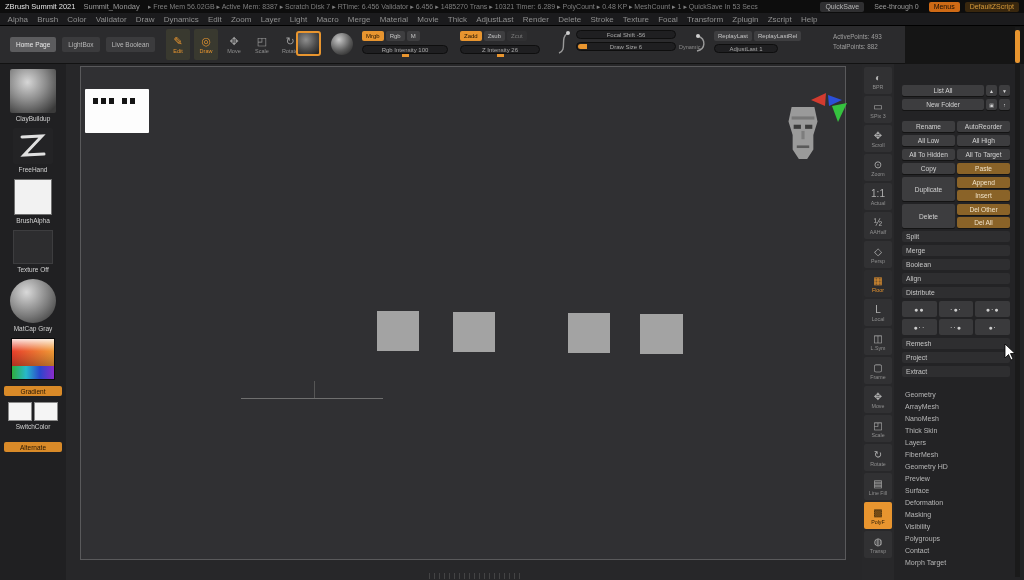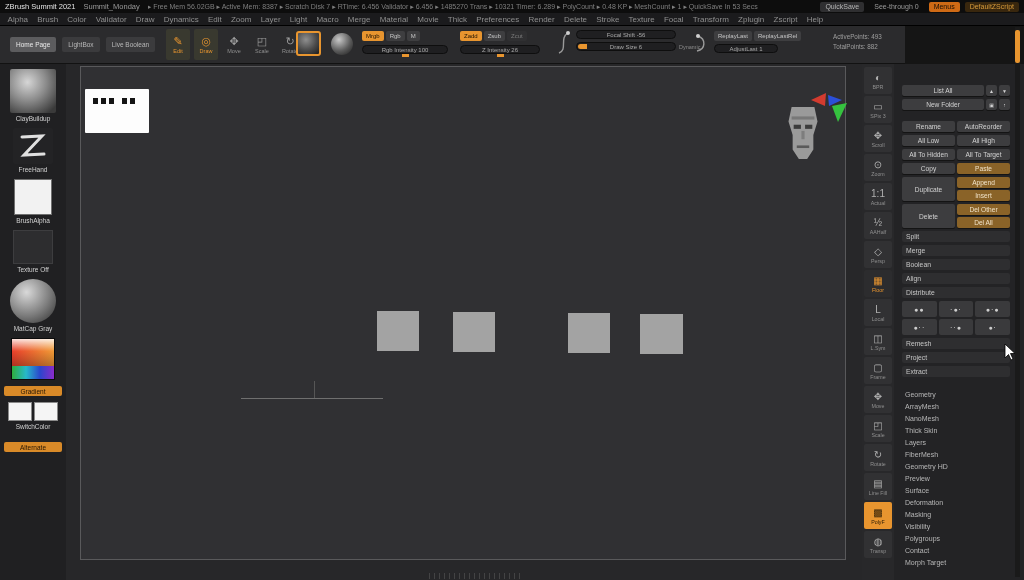--- a/index.html
+++ b/index.html
@@ -174,21 +174,21 @@
       <span class="menu-item">Macro</span>
 
       <span class="menu-item">Merge</span>
 
       <span class="menu-item">Material</span>
 
       <span class="menu-item">Movie</span>
 
       <span class="menu-item">Thick</span>
 
-      <span class="menu-item">Preferences</span>
+      <span class="menu-item">AdjustLast</span>
 
       <span class="menu-item">Render</span>
 
       <span class="menu-item">Delete</span>
 
       <span class="menu-item">Stroke</span>
 
       <span class="menu-item">Texture</span>
 
       <span class="menu-item">Focal</span>

